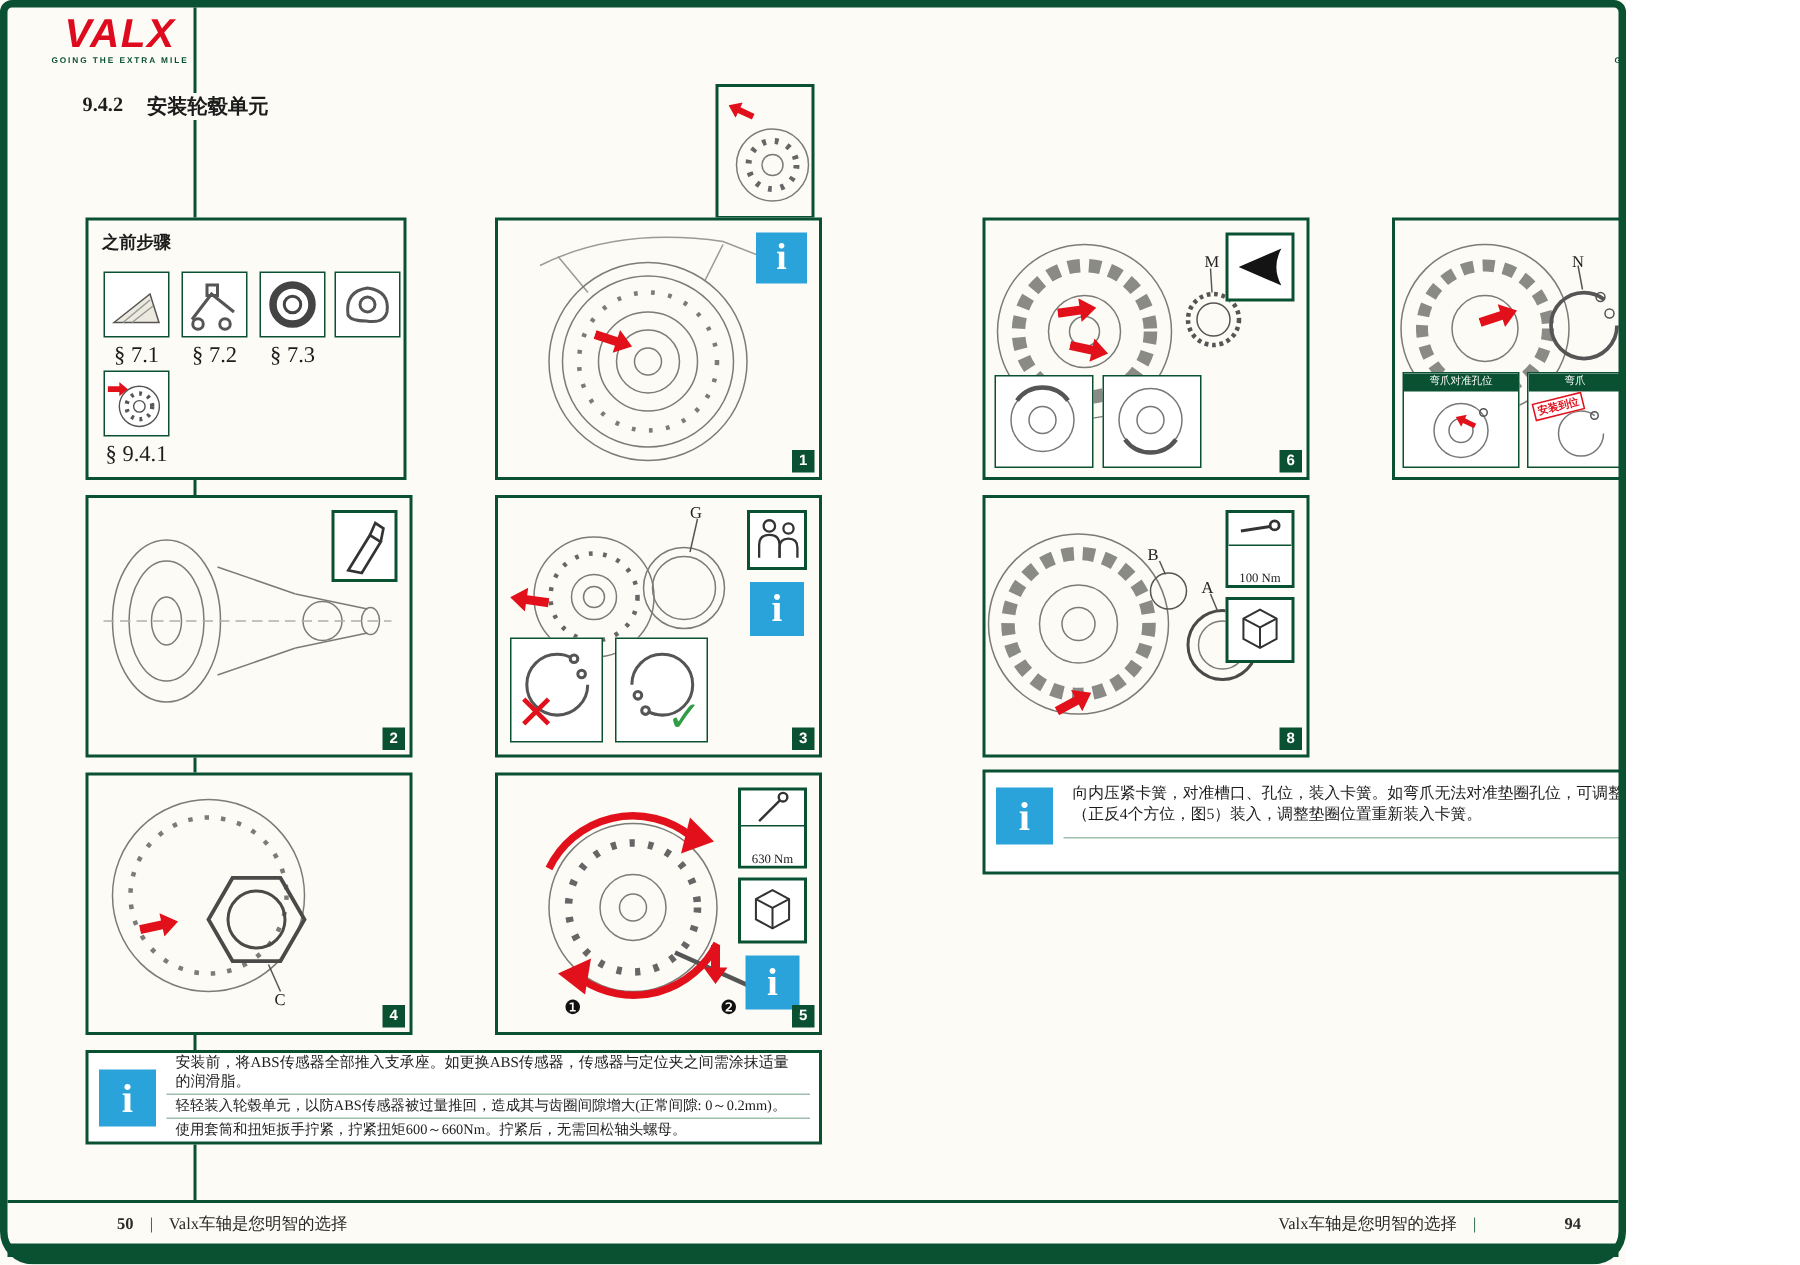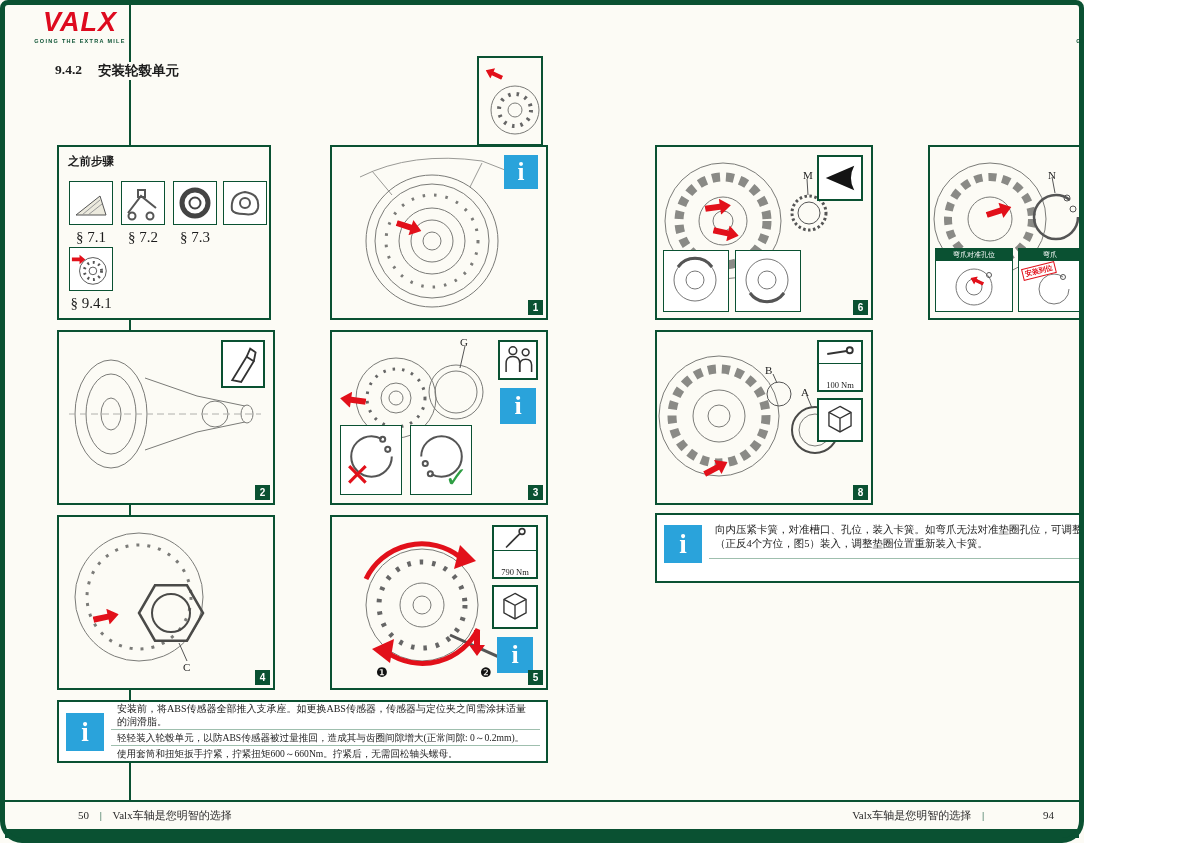--- a/index.html
+++ b/index.html
@@ -60,21 +60,21 @@
   .icol .i-static{position:static;width:38px;height:38px;background:var(--blue);color:#fff;display:flex;align-items:center;
     justify-content:center;font-family:"Liberation Serif",serif;font-weight:bold;font-size:27px;}
   .irows{flex:1;display:flex;flex-direction:column;padding-right:6px;}
   .irow{border-bottom:1px solid #9fbfae;display:flex;align-items:center;padding:1px 6px;font-size:10px;line-height:1.25;}
   .irow.last{border-bottom:none;}
   .irow.nowrap{white-space:nowrap;font-size:9.6px;}
 
   .footer{position:absolute;top:808px;left:0;width:100%;font-size:11px;color:#2a2a2a;z-index:4;}
   .f-left{position:absolute;left:30px;}
   .f-right{position:absolute;right:30px;}
-  .f-num{font-weight:normal;padding-left:48px;}
+  .f-num{font-weight:bold;padding-left:48px;}
   .f-sep{color:var(--green);margin:0 8px;}
 </style>
 </head>
 <body>
 
 <div id="canvas">
 
   <div class="frame"></div>
   <div class="vrule"></div>
   <div class="hrule"></div>
@@ -430,21 +430,21 @@
     <svg class="arrow" style="left:132px;top:118px;transform:rotate(90deg)" width="26" height="16" viewBox="0 0 26 16">
         <polygon points="0,5 15,5 15,0 26,8 15,16 15,11 0,11"></polygon>
       </svg>
     <div class="iconbox" style="right:8px;top:8px;width:46px;height:54px">
       <svg width="34" height="30" viewBox="0 0 40 36">
         <g fill="none" stroke="#333" stroke-width="2.5">
             <line x1="6" y1="32" x2="28" y2="10"></line>
             <circle cx="31" cy="7" r="4.5"></circle>
           </g>
       </svg>
-      <div class="torque">790 Nm</div>
+      <div class="torque">630 Nm</div>
     </div>
     <div class="iconbox" style="right:8px;top:68px;width:46px;height:44px">
       <svg width="34" height="34" viewBox="0 0 40 40">
         <g fill="none" stroke="#333" stroke-width="1.6">
           <path d="M20 4 L33 11 L33 27 L20 34 L7 27 L7 11 Z"></path>
           <path d="M7 11 L20 18 L33 11 M20 18 L20 34"></path>
         </g>
       </svg>
     </div>
     <div class="i-icon" style="right:13px;top:120px;width:36px;height:36px;font-size:26px">i</div>

